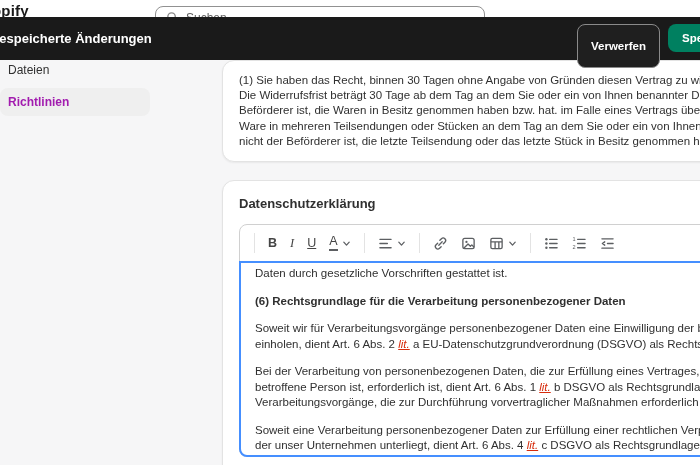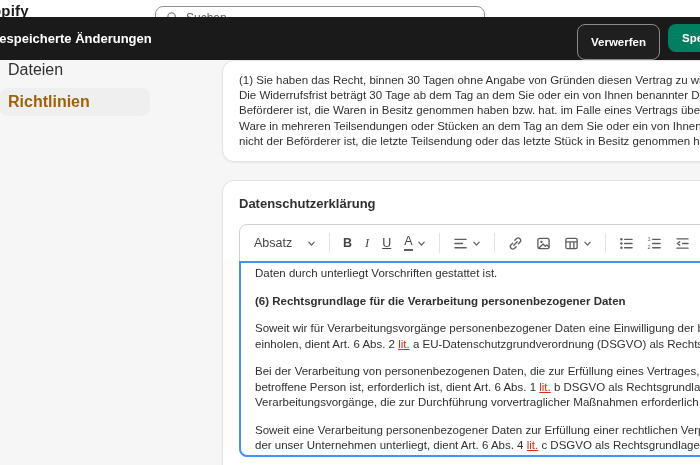--- a/index.html
+++ b/index.html
@@ -18,35 +18,35 @@
     color:#616161;font-size:12px;cursor:text;
   }
   
   .save-bar{
     position:absolute;top:17px;left:0;width:700px;height:43px;background:#1a1a1a;
     display:flex;align-items:center;z-index:5;
   }
   .save-bar-title{margin-left:-26px;color:#ffffff;font-size:13px;font-weight:600;white-space:nowrap;}
   .save-actions{position:absolute;right:0;top:7px;display:flex;gap:8px;}
   .btn-discard{
-    height:36px;padding:0 13px;border-radius:8px;background:#1f1f1f;border:1px solid #8a8a8a;
+    height:44px;padding:0 13px;border-radius:8px;background:#1f1f1f;border:1px solid #8a8a8a;
     color:#ffffff;font-size:11.5px;font-weight:600;cursor:pointer;font-family:inherit;
   }
   .btn-save{
     height:28px;width:94px;margin-right:-62px;border-radius:8px;background:#008060;border:none;
     color:#ffffff;font-size:11.5px;font-weight:600;cursor:pointer;font-family:inherit;
     text-align:left;padding:0 0 0 14px;
   }
   
   .sidebar{position:absolute;left:0;top:56px;width:150px;display:flex;flex-direction:column;gap:4px;}
   .nav-item{
-    height:28px;display:flex;align-items:center;padding-left:8px;font-size:16px;color:#303030;
+    height:28px;display:flex;align-items:center;padding-left:8px;font-size:12px;color:#303030;
     border-radius:8px;cursor:pointer;white-space:nowrap;overflow:hidden;
   }
-  .nav-item.active{background:#efefef;color:#a16207;font-weight:600;}
+  .nav-item.active{background:#efefef;color:#a21caf;font-weight:600;}
   
   .card{
     position:absolute;left:222px;width:556px;background:#ffffff;border:1px solid #e3e3e3;
     border-radius:12px;box-sizing:border-box;box-shadow:0 1px 2px rgba(0,0,0,.06);
   }
   .card1{top:60px;padding:12px 16px;}
   .clip-line{font-size:11.5px;line-height:15.2px;color:#303030;white-space:nowrap;overflow:hidden;}
   .card2{top:180px;height:310px;}
   .card2-title{margin:0;padding:15px 16px 9px;font-size:13px;font-weight:600;color:#303030;}
   
@@ -62,21 +62,21 @@
   .lbl-underline{text-decoration:underline;}
   .lbl-color{border-bottom:2px solid #5c5f62;line-height:1.05;}
   .editor-content{
     border:2px solid #458fff;border-radius:0 0 8px 8px;margin:-1px;margin-top:0;
     height:196px;box-sizing:border-box;padding:8px 14px 0;overflow:hidden;background:#fff;cursor:text;
   }
   .ed-p{margin:0 0 12px;font-size:11.5px;line-height:15.5px;color:#303030;}
   .ed-p.bold{font-weight:700;}
   .ed-p.clipped{margin-top:-5px;}
   .ed-line{white-space:nowrap;}
-  .red{color:#d72c0d;text-decoration:underline;}
+  .red{color:#d72c0d;text-decoration:underline;font-style:italic;}
   svg{display:block;}
 </style>
 </head>
 <body>
 
 <div class="top-header">
   <div class="logo">shopify</div>
   <div class="search-box">
     <span>
       <svg width="13" height="13" viewBox="0 0 14 14">
@@ -110,28 +110,20 @@
       <div class="clip-line">nicht der Beförderer ist, die letzte Teilsendung oder das letzte Stück in Besitz genommen ha</div>
     </div>
 </section>
 
 <section class="card card2">
   <h2 class="card2-title">Datenschutzerklärung</h2>
 
   <div class="editor-frame">
     <div class="editor-toolbar">
 
-      <button class="tb-btn" style="min-width:74px;justify-content:space-between;">
-        <span>Absatz</span>
-        <span>
-            <svg width="9" height="9" viewBox="0 0 10 10">
-              <path d="M2 3.5 L5 6.8 L8 3.5" fill="none" stroke="#5c5f62" stroke-width="1.4" stroke-linecap="round" stroke-linejoin="round"></path>
-            </svg>
-          </span>
-      </button>
 
       <span class="tb-sep"></span>
 
       <button class="tb-btn">
           <span class="lbl-bold">B</span>
         </button>
       <button class="tb-btn">
           <span class="lbl-italic">I</span>
         </button>
       <button class="tb-btn">
@@ -224,21 +216,21 @@
             </svg>
           </span>
       </button>
       <button class="tb-btn">
         
       </button>
     </div>
 
     <div class="editor-content">
         <div class="ed-p clipped">
-          <div class="ed-line"><span>Daten durch unterliegt Vorschriften gestattet ist.</span></div>
+          <div class="ed-line"><span>Daten durch gesetzliche Vorschriften gestattet ist.</span></div>
         </div>
         <div class="ed-p bold">
           <div class="ed-line"><span>(6) Rechtsgrundlage für die Verarbeitung personenbezogener Daten</span></div>
         </div>
         <div class="ed-p">
           <div class="ed-line"><span>Soweit wir für Verarbeitungsvorgänge personenbezogener Daten eine Einwilligung der betr</span></div>
           <div class="ed-line"><span>einholen, dient Art. 6 Abs. 2 </span><span class="red">lit.</span><span> a EU-Datenschutzgrundverordnung (DSGVO) als Rechtsgru</span></div>
         </div>
         <div class="ed-p">
           <div class="ed-line"><span>Bei der Verarbeitung von personenbezogenen Daten, die zur Erfüllung eines Vertrages, dess</span></div>

